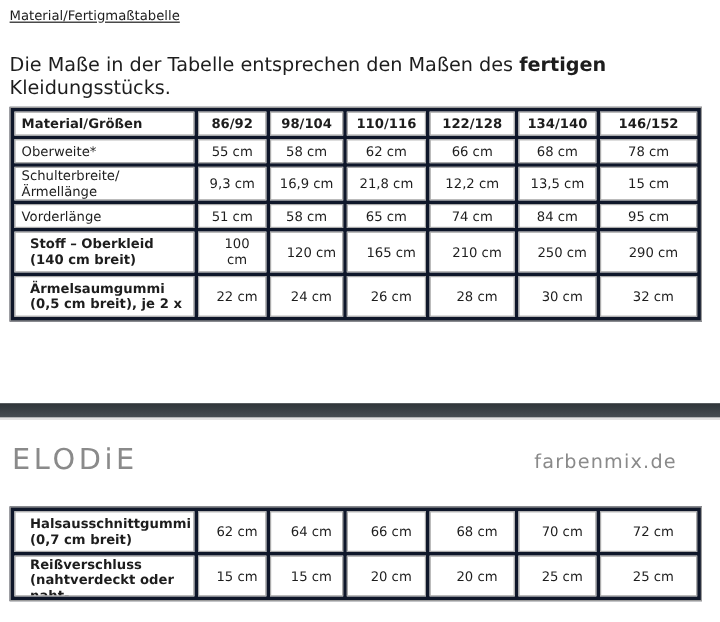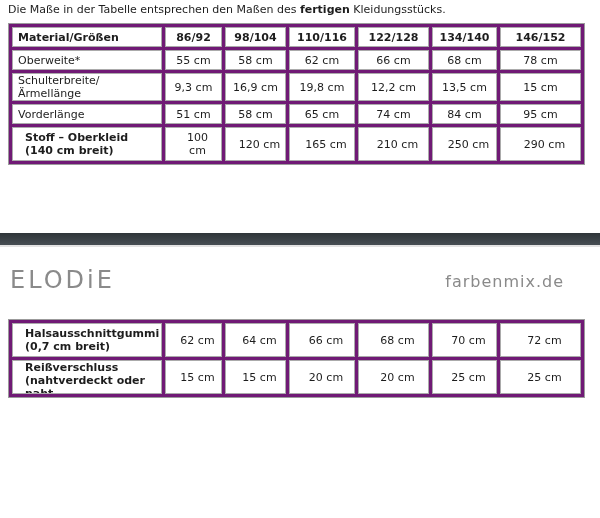--- a/index.html
+++ b/index.html
@@ -8,31 +8,31 @@
     font-family:"DejaVu Sans","Liberation Sans",sans-serif;
     font-size:11px;color:#1d1d1d;
   }
   .page{width:600px;height:518px;position:relative;}
 
   .title{
     margin:7px 0 0 8px;
     text-decoration:underline;
     font-size:11px;
   }
-  .subtitle{margin:3px 0 0 8px;font-size:11px;}
+  .subtitle{margin:24px 0 0 8px;font-size:16px;}
   .b{font-weight:bold;}
 
   table{
     border-collapse:separate;
     border-spacing:3px;
     border:1px solid #9b9b9b;
     margin-left:8px;
     width:464px;
     table-layout:fixed;
-    background:#701a75;
+    background:#0f172a;
   }
   .t1{margin-top:7px;}
   .t2{margin-top:26px;}
   td{
     border:1px solid #ababab;
     background:#ffffff;
     padding:0 4px;
     vertical-align:middle;
     overflow:hidden;
   }
@@ -58,20 +58,21 @@
     color:#8a8a8a;
   }
   .logo{font-size:24px;letter-spacing:3px;line-height:26px;text-align:center;}
   .site{font-size:16px;letter-spacing:1px;line-height:22px;}
 </style>
 </head>
 <body>
 
 <div class="page">
 
+  <div class="title">Material/Fertigmaßtabelle</div>
 
   <div class="subtitle">
     <span>Die Maße in der Tabelle entsprechen den Maßen des </span><span class="b">fertigen</span><span> Kleidungsstücks.</span>
   </div>
 
   <table class="t1">
     <colgroup>
       <col style="width:150px">
         <col style="width:57px">
         <col style="width:61px">
@@ -96,21 +97,21 @@
         <td class="val">58 cm</td>
         <td class="val">62 cm</td>
         <td class="val">66 cm</td>
         <td class="val">68 cm</td>
         <td class="val">78 cm</td>
       </tr>
       <tr class="h1">
         <td class="lbl">Schulterbreite/Ärmellänge</td>
         <td class="val">9,3 cm</td>
         <td class="val">16,9 cm</td>
-        <td class="val">19,8 cm</td>
+        <td class="val">21,8 cm</td>
         <td class="val">12,2 cm</td>
         <td class="val">13,5 cm</td>
         <td class="val">15 cm</td>
       </tr>
       <tr class="h1">
         <td class="lbl">Vorderlänge</td>
         <td class="val">51 cm</td>
         <td class="val">58 cm</td>
         <td class="val">65 cm</td>
         <td class="val">74 cm</td>
@@ -121,20 +122,32 @@
         <td class="lbl blbl">
             <div class="labelwrap">Stoff – Oberkleid
 (140 cm breit)</div>
           </td>
         <td class="val">100 cm</td>
         <td class="val">120 cm</td>
         <td class="val">165 cm</td>
         <td class="val">210 cm</td>
         <td class="val">250 cm</td>
         <td class="val">290 cm</td>
+      </tr>
+      <tr class="h2">
+        <td class="lbl blbl">
+            <div class="labelwrap">Ärmelsaumgummi
+(0,5 cm breit), je 2 x</div>
+          </td>
+        <td class="val">22 cm</td>
+        <td class="val">24 cm</td>
+        <td class="val">26 cm</td>
+        <td class="val">28 cm</td>
+        <td class="val">30 cm</td>
+        <td class="val">32 cm</td>
       </tr>
     </tbody>
   </table>
 
   <div class="bar"></div>
 
   <div class="brandrow">
     <div class="logo">ELODiE</div>
     <div class="site">farbenmix.de</div>
   </div>

